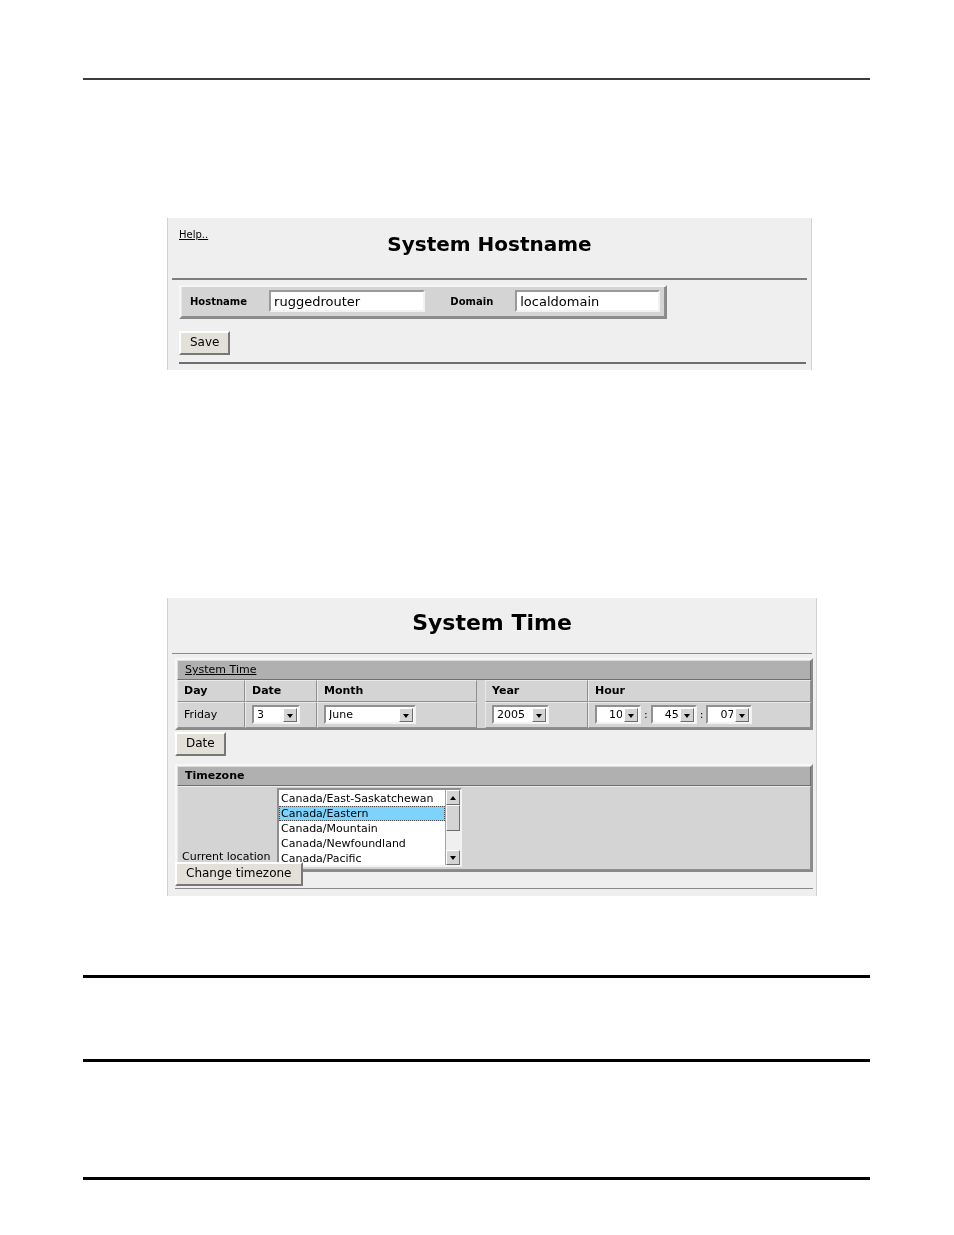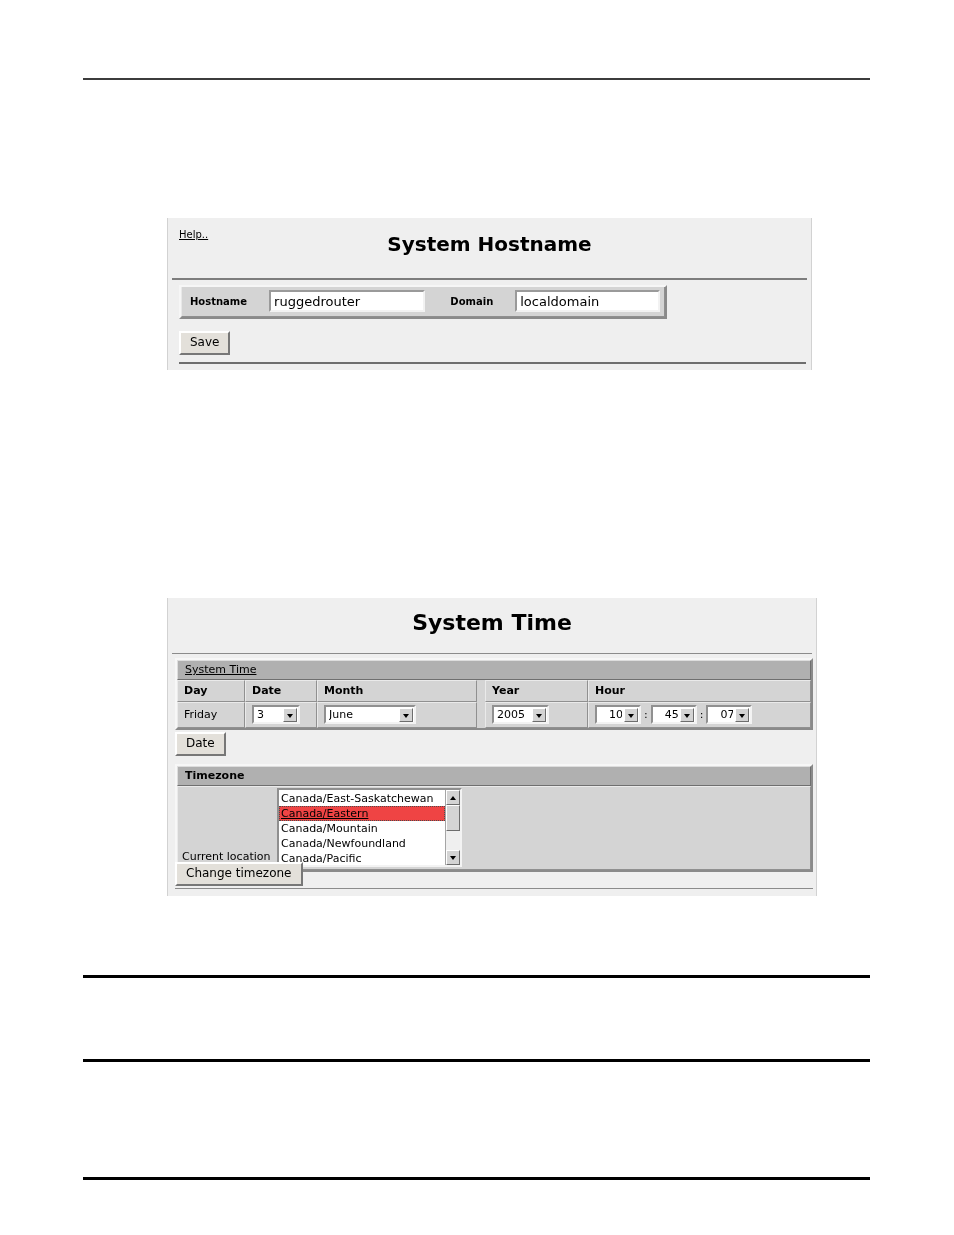--- a/index.html
+++ b/index.html
@@ -235,24 +235,23 @@
   .list-items { flex:1; padding-top:1px; }
   .list-item {
     font-size:11px;
     color:#000;
     line-height:15px;
     padding:0 2px 0 2px;
     white-space:nowrap;
     cursor:default;
   }
   .list-item.selected {
-    background:#ef4444;
+    background:#7dd3fc;
     outline:1px dotted #4d4d4d;
     outline-offset:-1px;
-    text-decoration:underline;
   }
   .scrollbar {
     width:15px;
     background:#d4d4d4;
     border-left:1px solid #a5a5a5;
     display:flex;
     flex-direction:column;
   }
   .sb-btn {
     height:15px;

